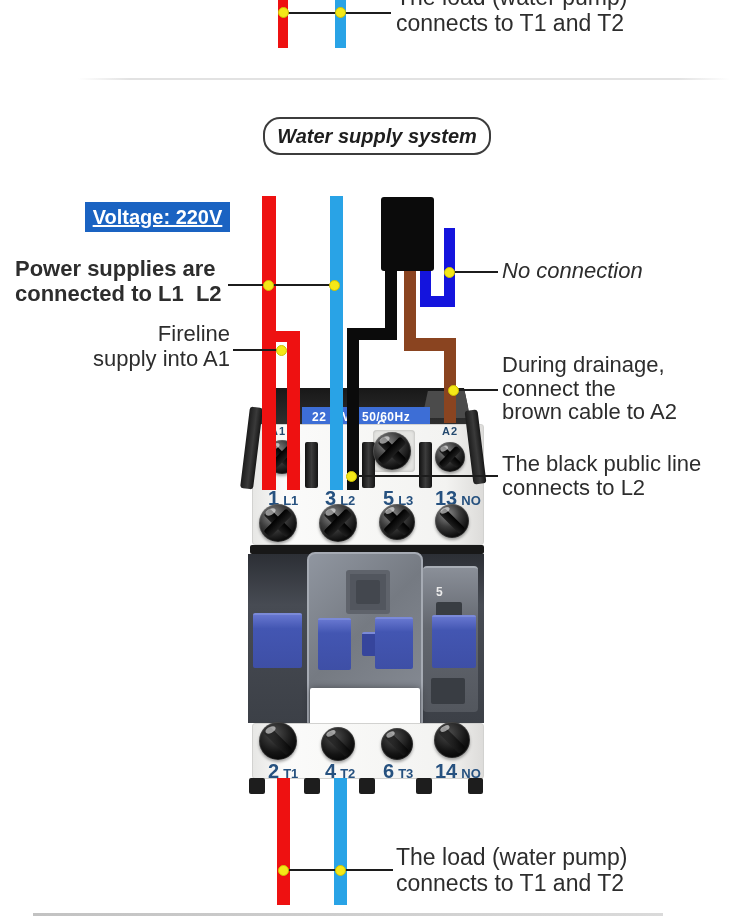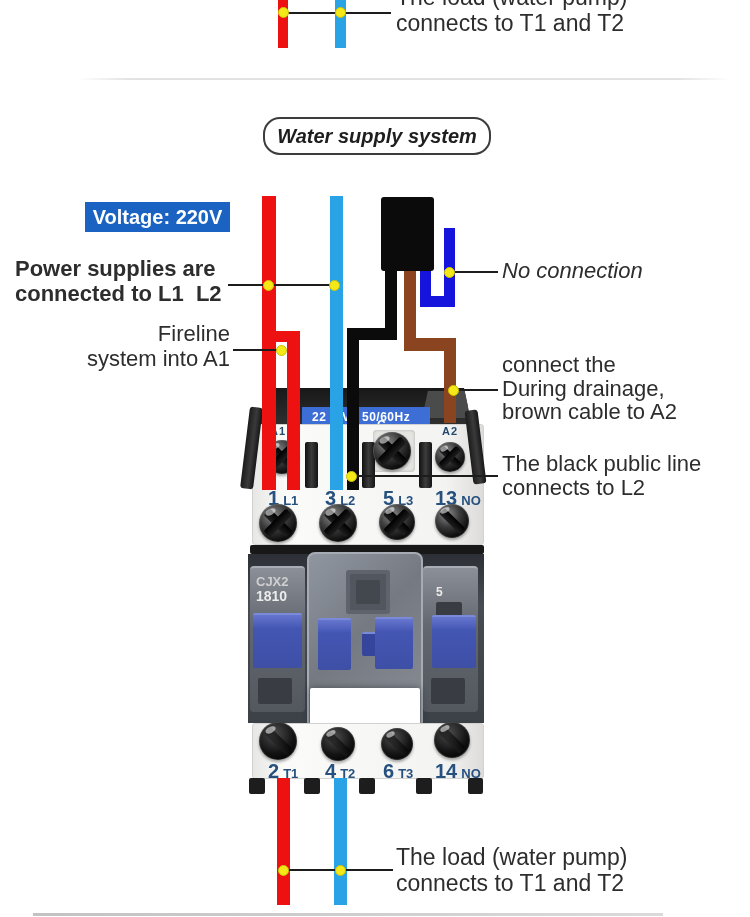--- a/index.html
+++ b/index.html
@@ -90,21 +90,21 @@
   <div class="note" style="left:396px;top:-16px;font-size:23px;line-height:26px;">
     <div>The load (water pump)</div>
     <div>connects to T1 and T2</div>
   </div>
 
   <div class="divider" style="left:78px;top:78px;width:652px;"></div>
 
   <div class="pill" style="left:263px;top:117px;width:224px;height:34px;">
     <span>Water supply system</span>
   </div>
-  <div class="badge" style="left:85px;top:202px;width:145px;height:30px;">
+  <div class="badge" style="left:85px;top:202px;width:145px;height:30px;text-decoration:underline;">
     <span>Voltage: 220V</span>
   </div>
 
   <div class="contactor">
     <div class="cap">
       <div class="cap-sheen"></div>
     </div>
     <div class="rating-strip">
       <span style="left:10px;top:3px;">22</span>
       <span style="left:40px;top:3px;">V</span>
@@ -173,25 +173,20 @@
         <b></b>
       </div>
     <div class="screw" style="left:190px;top:116px;width:34px;height:34px;">
         <i></i>
         <b></b>
       </div>
 
     <div class="shadowband"></div>
 
     <div class="middle">
-      <div class="panel" style="left:2px;">
-        <div class="model" style="left:6px;top:6px;color:#cfcfcf;">CJX2</div>
-        <div class="model" style="left:6px;top:21px;font-size:14px;">1810</div>
-        <div class="darksq" style="left:8px;top:110px;width:34px;height:26px;"></div>
-      </div>
       <div class="panel" style="left:175px;">
         <div class="model" style="left:13px;top:17px;font-size:12px;">5</div>
         <div class="darksq" style="left:13px;top:34px;width:26px;height:18px;"></div>
         <div class="darksq" style="left:8px;top:110px;width:34px;height:26px;"></div>
       </div>
       <div class="cover">
         <div class="cover-sq"></div>
       </div>
       <div class="win" style="left:5px;top:59px;width:49px;height:55px;"></div>
       <div class="win" style="left:70px;top:64px;width:33px;height:52px;"></div>
@@ -280,28 +275,28 @@
   <div class="dot" style="left:346px;top:471px;"></div>
   <div class="dot" style="left:278px;top:865px;"></div>
   <div class="dot" style="left:335px;top:865px;"></div>
 
   <div class="note" style="left:15px;top:256px;width:216px;font-weight:bold;">
     <div>Power supplies are</div>
     <div>connected to L1  L2</div>
   </div>
   <div class="note" style="left:0;top:321px;width:230px;text-align:right;">
     <div>Fireline</div>
-    <div>system into A1</div>
+    <div>supply into A1</div>
   </div>
   <div class="note right-col" style="left:502px;top:259px;font-style:italic;">
     <div>No connection</div>
   </div>
   <div class="note right-col" style="left:502px;top:353px;">
+    <div>During drainage,</div>
     <div>connect the</div>
-    <div>During drainage,</div>
     <div>brown cable to A2</div>
   </div>
   <div class="note right-col" style="left:502px;top:452px;">
     <div>The black public line</div>
     <div>connects to L2</div>
   </div>
   <div class="note" style="left:396px;top:844px;font-size:23px;line-height:26px;">
     <div>The load (water pump)</div>
     <div>connects to T1 and T2</div>
   </div>

